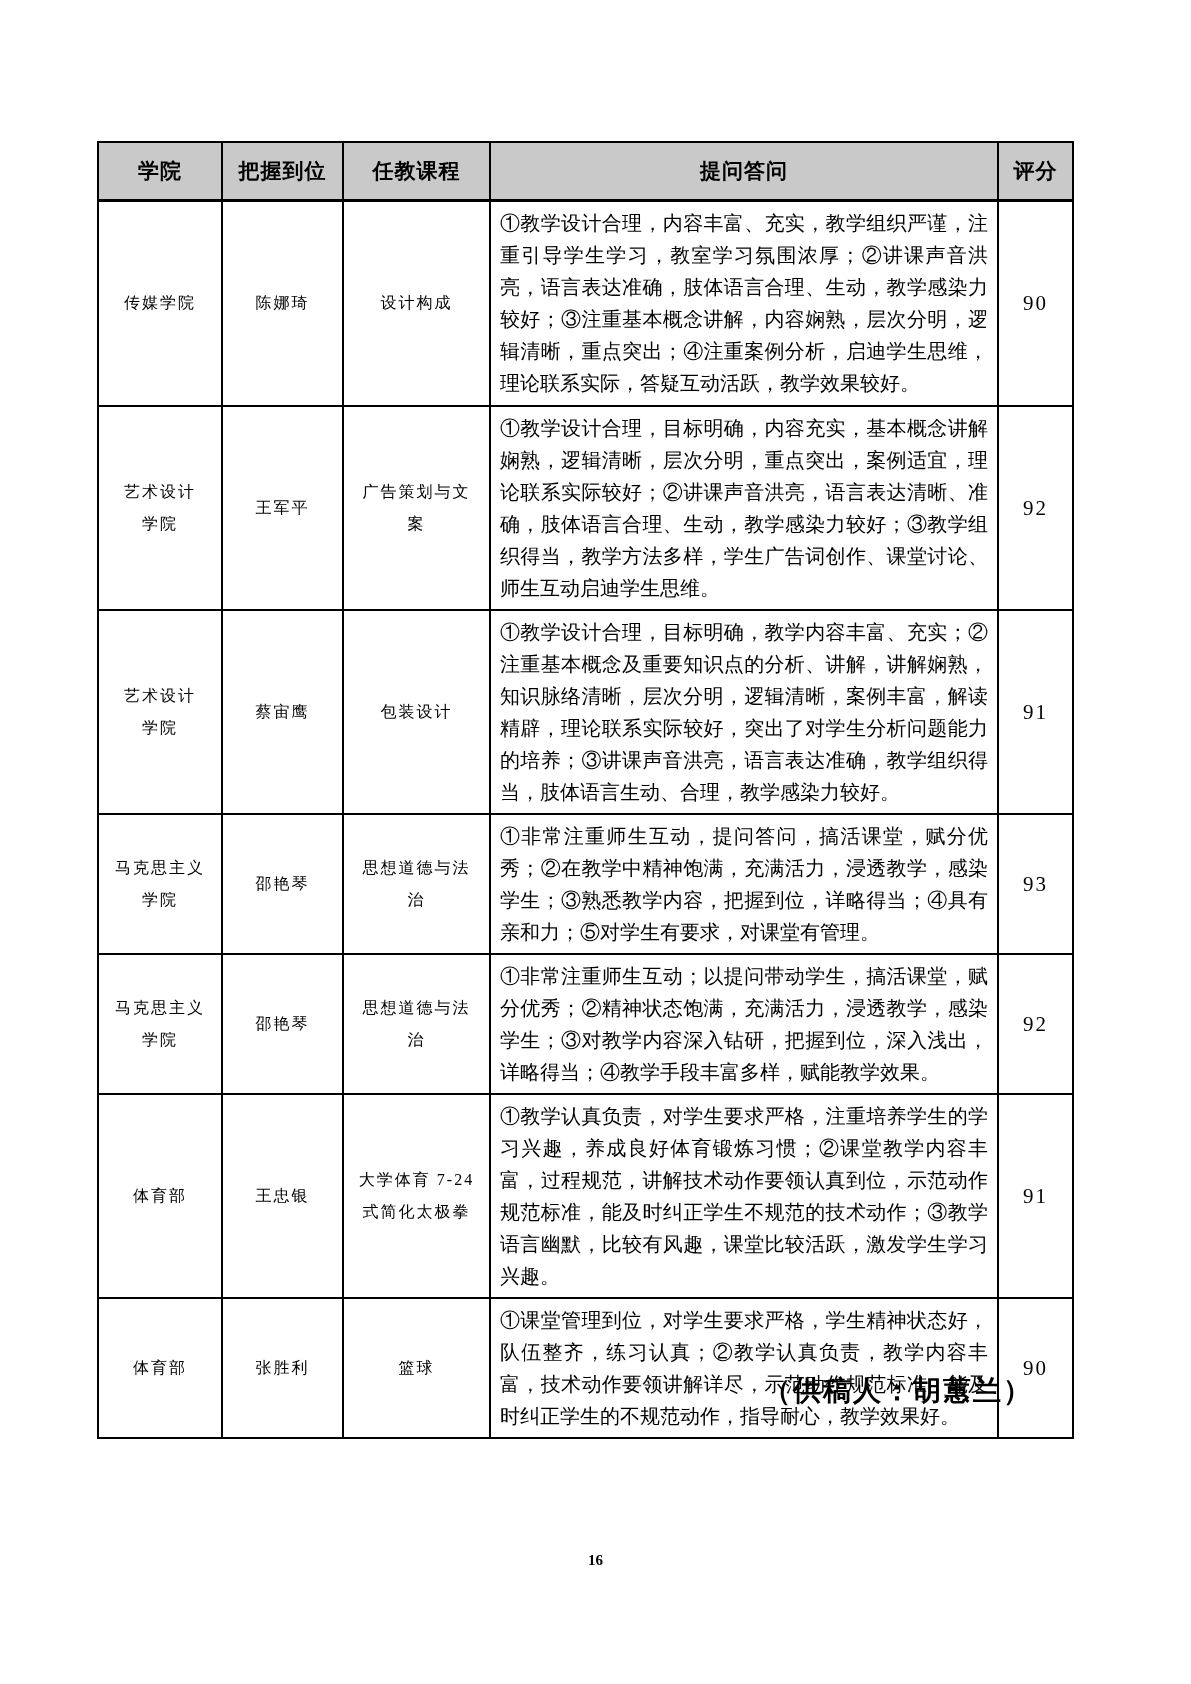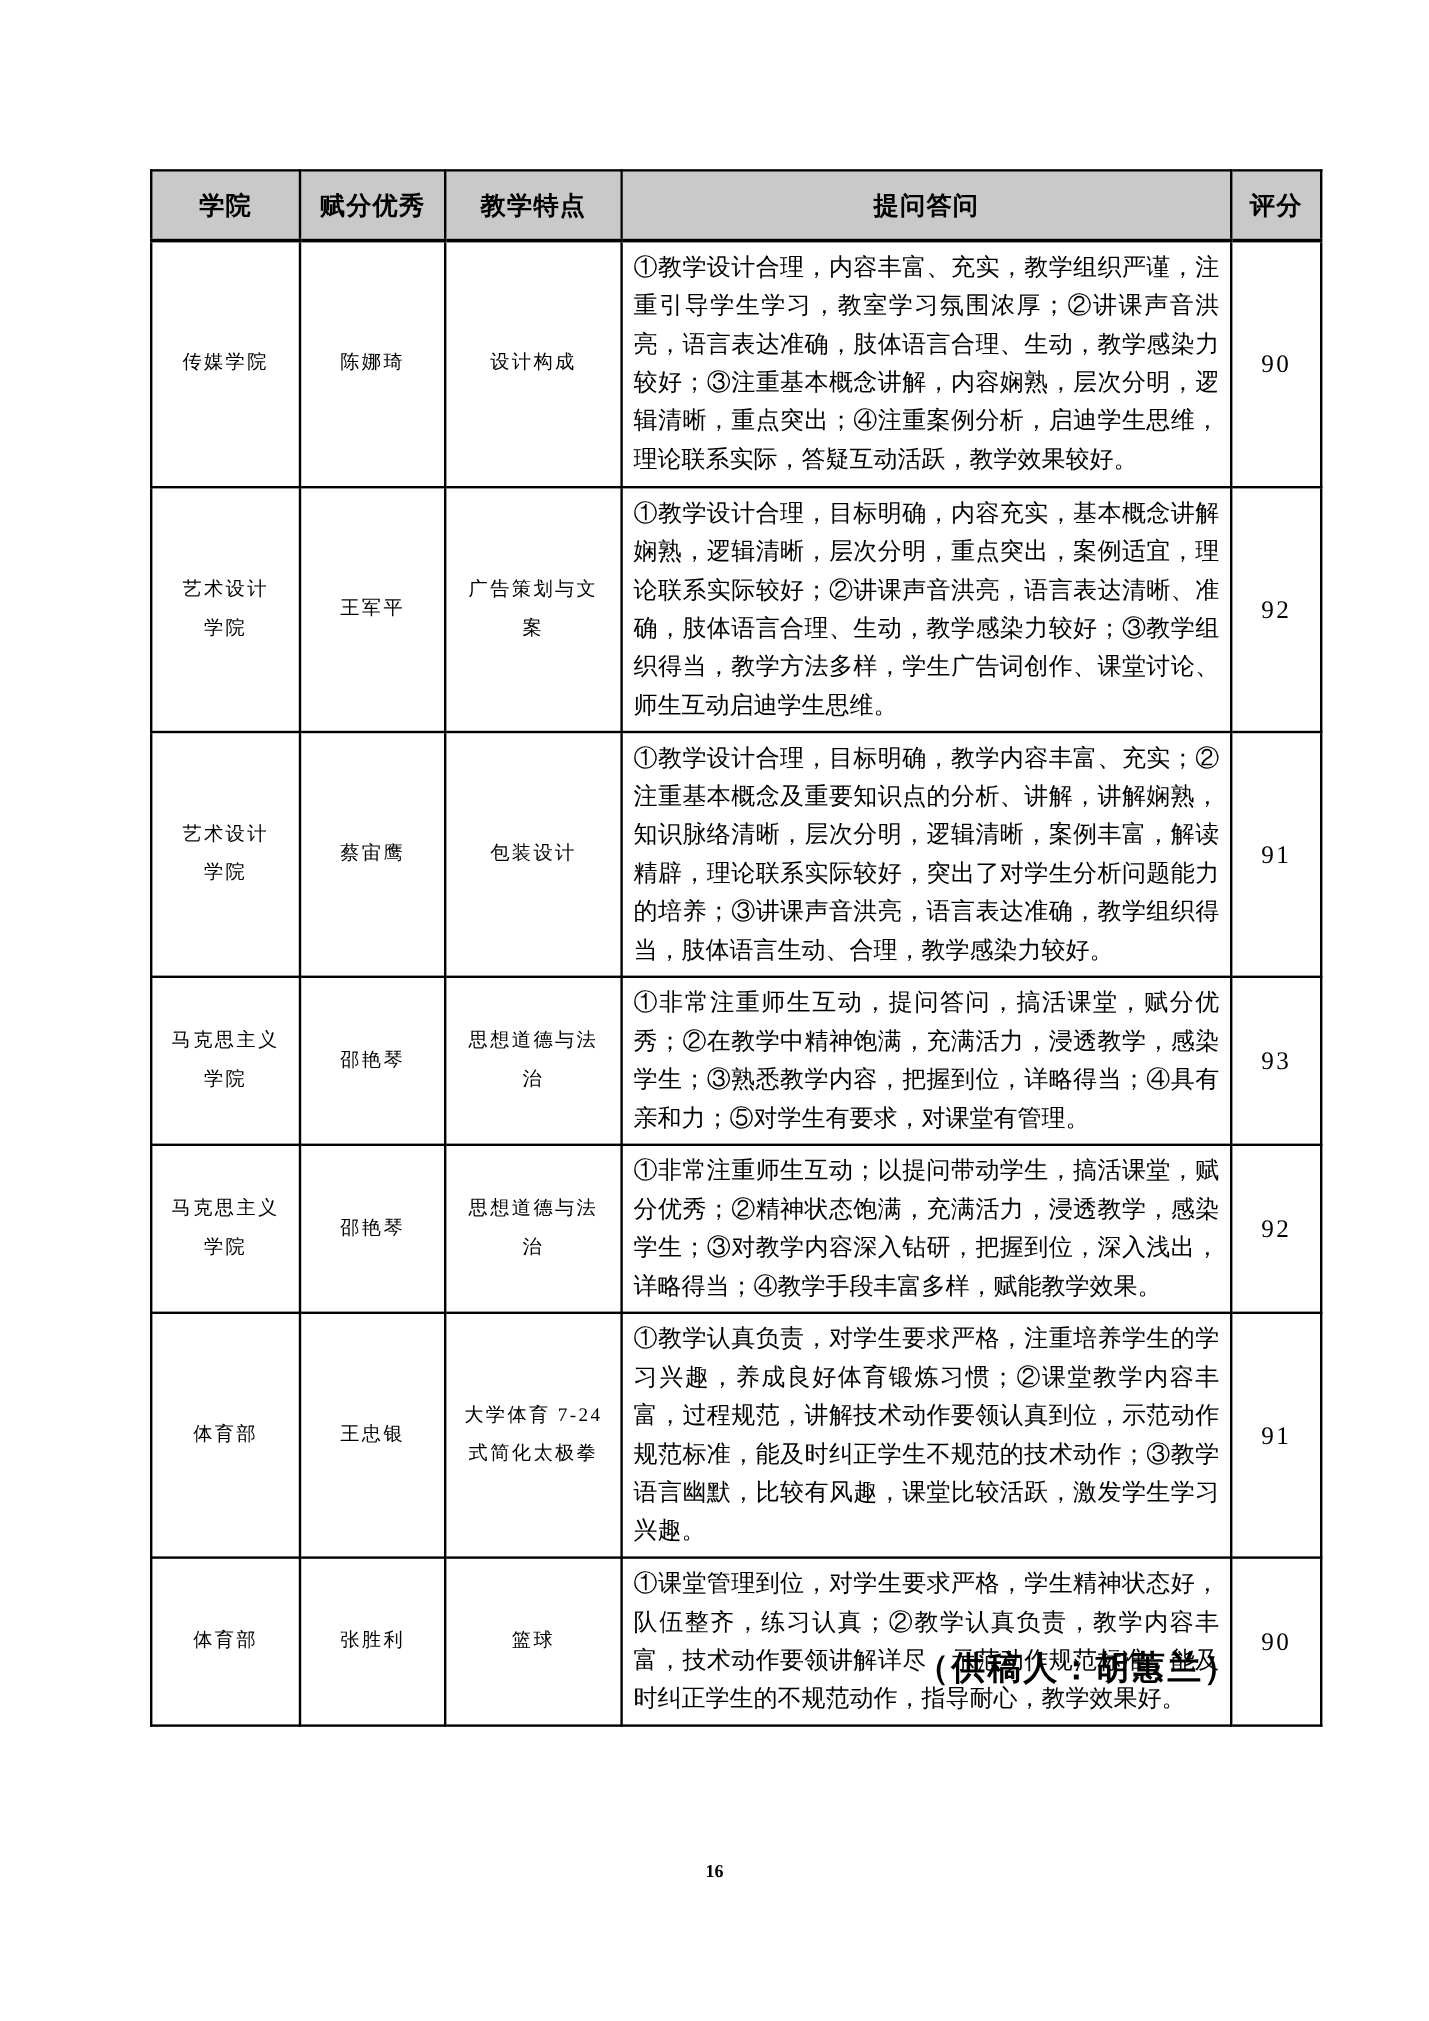--- a/index.html
+++ b/index.html
@@ -10,21 +10,21 @@
   body {
     position: relative;
     width: 1191px;
     height: 1684px;
     font-family: "Liberation Serif", "DejaVu Serif", serif;
     color: #000000;
     overflow: hidden;
   }
   .table-wrap {
     position: absolute;
-    left: 125px;
+    left: 97px;
     top: 141px;
   }
   table.eval {
     border-collapse: collapse;
     table-layout: fixed;
     width: 975px;
   }
   table.eval th,
   table.eval td {
     border: 2px solid #000000;
@@ -100,22 +100,22 @@
     <colgroup>
       <col style="width:124px">
       <col style="width:121px">
       <col style="width:147px">
       <col style="width:508px">
       <col style="width:75px">
     </colgroup>
     <thead>
       <tr>
         <th>学院</th>
-        <th>赋分优秀</th>
-        <th>教学特点</th>
+        <th>把握到位</th>
+        <th>任教课程</th>
         <th>提问答问</th>
         <th>评分</th>
       </tr>
     </thead>
     <tbody>
       <tr class="r1">
         <td class="c-center">传媒学院</td>
         <td class="c-center">陈娜琦</td>
         <td class="c-center">设计构成</td>
         <td class="c-feat">①教学设计合理，内容丰富、充实，教学组织严谨，注重引导学生学习，教室学习氛围浓厚；②讲课声音洪亮，语言表达准确，肢体语言合理、生动，教学感染力较好；③注重基本概念讲解，内容娴熟，层次分明，逻辑清晰，重点突出；④注重案例分析，启迪学生思维，理论联系实际，答疑互动活跃，教学效果较好。</td>

